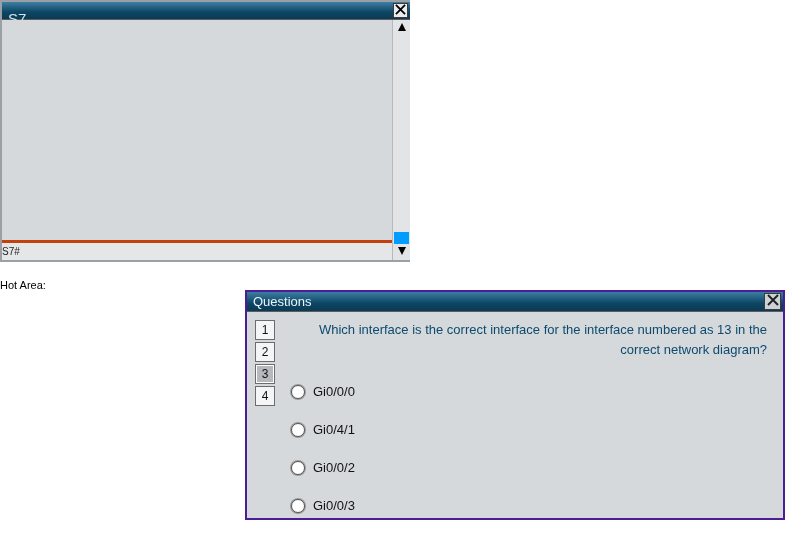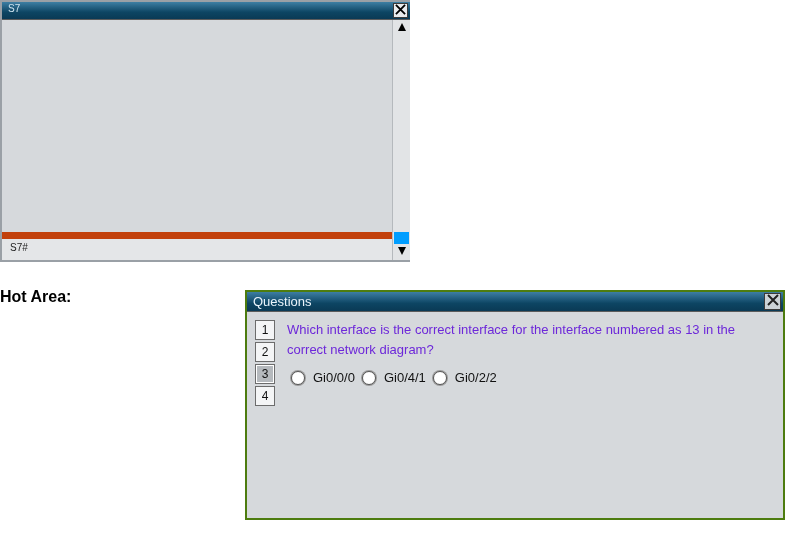--- a/index.html
+++ b/index.html
@@ -27,22 +27,22 @@
   }
   .terminal-titlebar {
     height: 18px;
     background: linear-gradient(to bottom, #3d7ea3 0%, #0d4563 60%, #0a3a55 100%);
     position: relative;
     border-bottom: 1px solid #5c5c5c;
   }
   .terminal-title {
     position: absolute;
     left: 6px;
-    top: 1px;
-    font-size: 10px;
+    top: 8px;
+    font-size: 15px;
     color: #cfe4ef;
   }
   .terminal-close {
     position: absolute;
     right: 2px;
     top: 1px;
     width: 15px;
     height: 15px;
     background: #eaecee;
     border: 1px solid #3b3b3b;
@@ -60,26 +60,26 @@
     right: 18px;
     bottom: 18px;
     background: #d6d9dc;
   }
 
   .terminal-statusbar {
     position: absolute;
     left: 0;
     right: 18px;
     bottom: 0;
-    height: 28px;
+    height: 20px;
     background: #e4e6e8;
-    border-top: 7px solid #c2410c;
+    border-top: 3px solid #c2410c;
     font-size: 10px;
     color: #222;
-    padding-left: 8px;
+    padding-left: 0;
     line-height: 17px;
   }
 
   .terminal-scrollbar {
     position: absolute;
     top: 18px;
     right: 0;
     bottom: 0;
     width: 18px;
     background: #e2e4e6;
@@ -109,35 +109,36 @@
     right: 1px;
     bottom: 0;
     height: 12px;
     background: #009dff;
   }
 
   
   .hot-area-label {
     position: absolute;
     left: 0;
-    top: 288px;
-    font-size: 16px;
-    font-weight: bold;
+    top: 279px;
+    font-size: 11px;
+    font-weight: normal;
     color: #000;
   }
 
   
   .questions-window {
     position: absolute;
     left: 245px;
     top: 290px;
     width: 540px;
     height: 230px;
-    border: 2px solid #4d7c0f;
+    border: 2px solid #4c1d95;
     background: #d6d9dc;
+    text-align: right;
   }
   .questions-titlebar {
     height: 20px;
     background: linear-gradient(to bottom, #3d7ea3 0%, #0d4563 60%, #0a3a55 100%);
     border-bottom: 1px solid #5c5c5c;
     position: relative;
   }
   .questions-title {
     position: absolute;
     left: 6px;
@@ -193,29 +194,29 @@
     background: #b5b9bd;
     box-shadow: inset 0 0 0 1px #fff;
   }
 
   .qcontent {
     flex: 1;
     padding-top: 2px;
   }
   .qtext {
     font-size: 13px;
-    color: #6d28d9;
+    color: #0c4a6e;
     line-height: 1.55;
-    margin-bottom: 10px;
+    margin-bottom: 24px;
     padding-right: 8px;
   }
   .options {
     display: flex;
-    flex-direction: row;
-    gap: 7px;
+    flex-direction: column;
+    gap: 23px;
     padding-left: 4px;
   }
   .option {
     display: flex;
     align-items: center;
     gap: 8px;
     cursor: pointer;
   }
   .radio {
     width: 14px;
@@ -294,18 +295,22 @@
         <div class="option">
           <span class="radio"></span>
           <span class="option-label">Gi0/0/0</span>
         </div>
         <div class="option">
           <span class="radio"></span>
           <span class="option-label">Gi0/4/1</span>
         </div>
         <div class="option">
           <span class="radio"></span>
-          <span class="option-label">Gi0/2/2</span>
+          <span class="option-label">Gi0/0/2</span>
+        </div>
+        <div class="option">
+          <span class="radio"></span>
+          <span class="option-label">Gi0/0/3</span>
         </div>
       </div>
     </div>
   </div>
 </div>
 
 </body></html>

